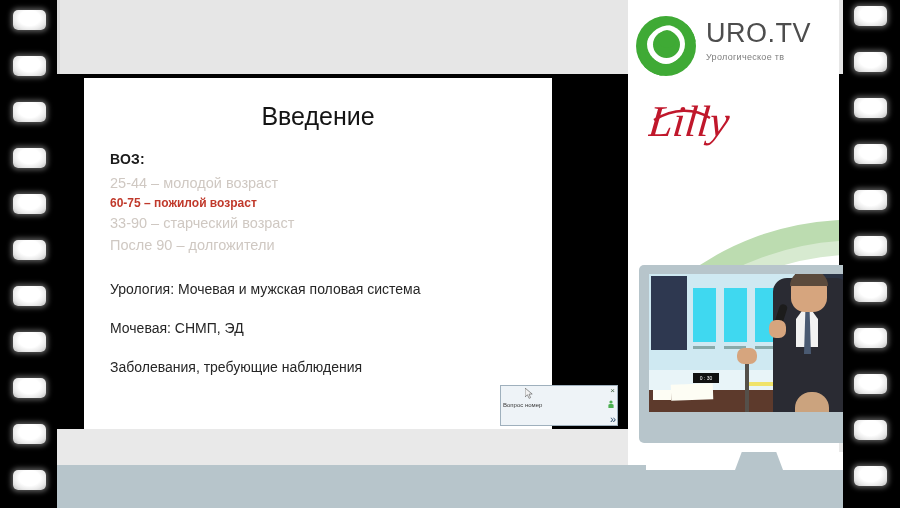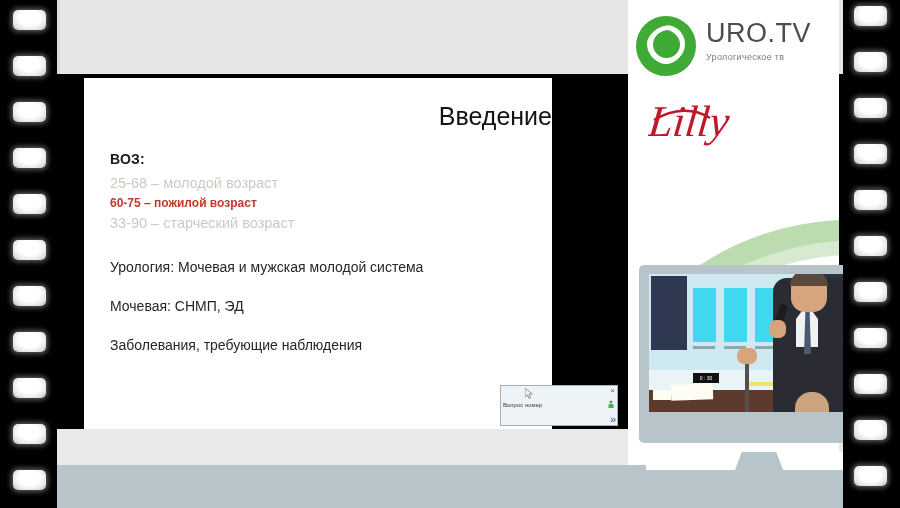--- a/index.html
+++ b/index.html
@@ -35,21 +35,21 @@
   .uro-title{font-size:27px;color:#4d4d4d;letter-spacing:.5px;line-height:1;}
   .uro-sub{font-size:9px;color:#7d7d7d;margin-top:5px;letter-spacing:.3px;}
 
   .lilly{position:absolute;left:20px;top:90px;width:180px;height:62px;}
   .lilly svg{display:block;}
 
   .arc-deco{position:absolute;left:30px;top:145px;width:250px;height:200px;}
 
   
   .slide{position:absolute;left:84px;top:78px;width:468px;height:351px;background:#fff;}
-  .slide-title{position:absolute;left:0;top:24px;width:100%;text-align:right;
+  .slide-title{position:absolute;left:0;top:24px;width:100%;text-align:center;
                font-size:25px;color:#141414;}
   .slide-body{position:absolute;left:26px;top:73px;width:420px;}
   .l-head{font-size:14px;font-weight:bold;color:#1a1a1a;margin-bottom:5px;letter-spacing:.2px;}
   .l-faded{font-size:14.5px;color:#cfc8c2;line-height:1.52;}
   .l-hi{font-size:12px;color:#c0392b;font-weight:bold;line-height:1.52;}
   .l-norm{font-size:14px;color:#262626;}
   .gap-1{height:25px;}
   .gap-2{height:23px;}
   .gap-3{height:23px;}
 
@@ -163,25 +163,26 @@
         <text x="4" y="46" font-family="'Liberation Serif','DejaVu Serif',serif" font-size="44" font-style="italic" fill="#c0172b" transform="skewX(-6)">Lilly</text>
         <path d="M6 30 C 26 18, 46 18, 62 28" stroke="#c0172b" stroke-width="2.4" fill="none"></path>
       </svg>
     </div>
   </div>
 
   <div class="slide">
     <div class="slide-title">Введение</div>
     <div class="slide-body">
       <div class="l-head">ВОЗ:</div>
-      <div class="l-faded">25-68 – молодой возраст</div>
+      <div class="l-faded">25-44 – молодой возраст</div>
       <div class="l-hi">60-75 – пожилой возраст</div>
       <div class="l-faded">33-90 – старческий возраст</div>
+      <div class="l-faded">После 90 – долгожители</div>
       <div class="gap-1"></div>
-      <div class="l-norm">Урология:  Мочевая и мужская молодой система</div>
+      <div class="l-norm">Урология:  Мочевая и мужская половая система</div>
       <div class="gap-2"></div>
       <div class="l-norm">Мочевая: СНМП, ЭД</div>
       <div class="gap-3"></div>
       <div class="l-norm">Заболевания, требующие наблюдения</div>
     </div>
   </div>
 
   <div class="timer-widget">
     <div class="tw-mid">
       <svg class="tw-cursor" viewBox="0 0 8 11">

